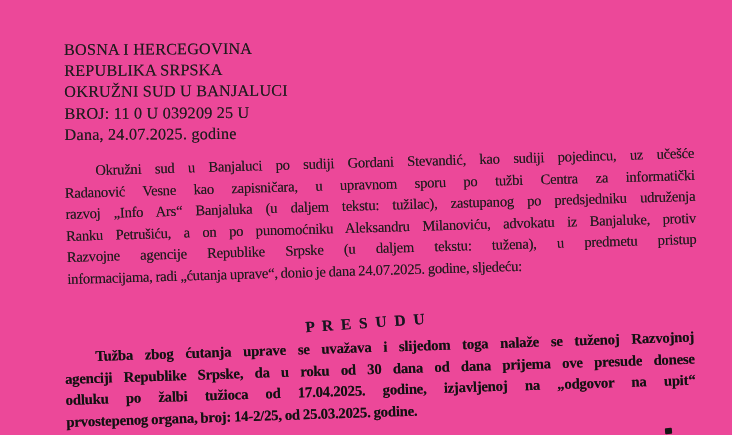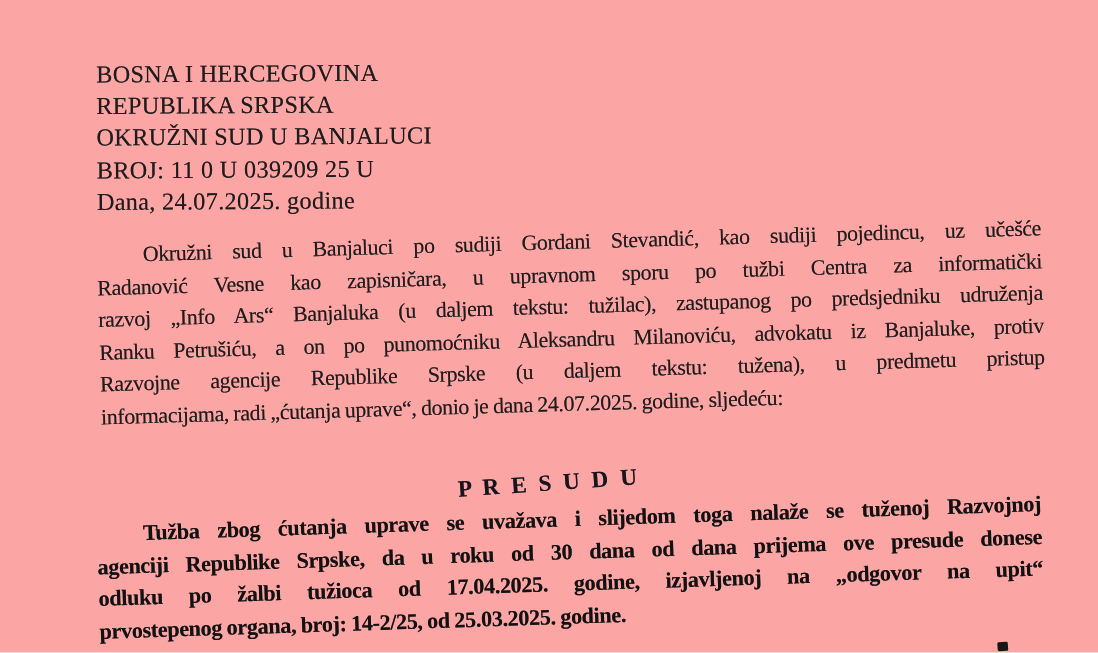--- a/index.html
+++ b/index.html
@@ -4,21 +4,21 @@
 <style>
   html, body {
     margin: 0;
     padding: 0;
     background: #ffffff;
   }
   .page {
     position: relative;
     width: 732px;
     height: 435px;
-    background: #fca5a5;
+    background: #ec4899;
     overflow: hidden;
     font-family: "Liberation Serif", "DejaVu Serif", serif;
     color: #1d1d1d;
   }
   
   .page .txt {
     text-shadow: 0 0 0.4px rgba(10,10,10,0.55);
   }
 
   .court-header {

